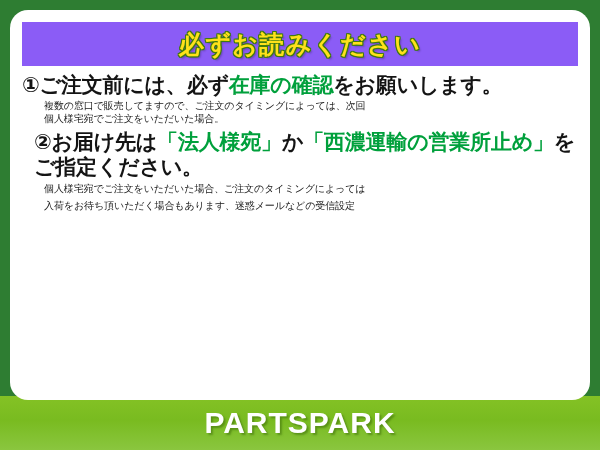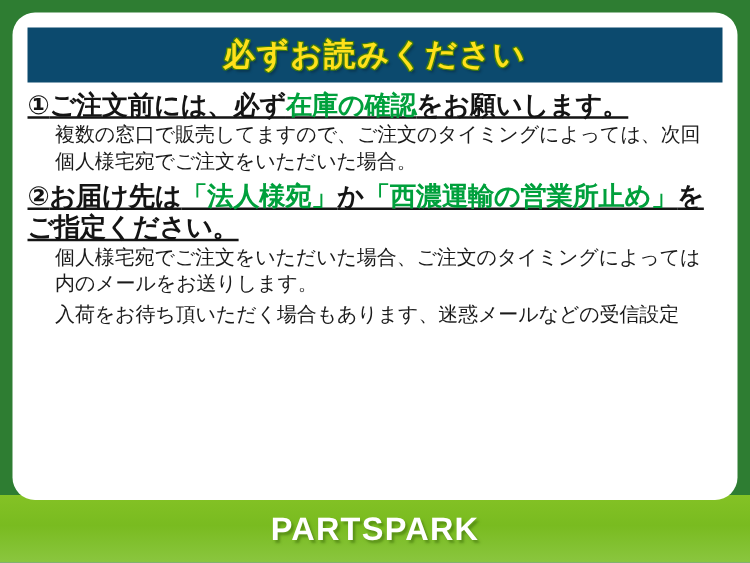--- a/index.html
+++ b/index.html
@@ -46,21 +46,21 @@
     overflow: hidden;
   }
 
   
   #title-bar {
     position: absolute;
     left: 12px;
     top: 12px;
     width: 556px;
     height: 44px;
-    background: #0c4a6e;
+    background: #8b5cf6;
     display: flex;
     align-items: center;
     justify-content: center;
   }
   #title-text {
     color: #ffe11a;
     font-size: 25px;
     font-weight: bold;
     letter-spacing: 1.5px;
     line-height: 1;
@@ -89,28 +89,27 @@
 
   .item { margin-bottom: 4px; }
 
   .item-head {
     font-size: 21px;
     font-weight: bold;
     color: #141414;
     line-height: 1.20;
     letter-spacing: -0.2px;
     white-space: nowrap;
-    text-decoration: underline;
   }
-  .item-head.wrapline { white-space: normal; }
+  .item-head.wrapline { white-space: normal; margin-left: 12px; }
 
   .hl { color: #00a03c; }
 
   .item-sub {
-    font-size: 16px;
+    font-size: 10px;
     color: #1a1a1a;
     line-height: 1.30;
     margin-top: 2px;
     padding-left: 22px;
     letter-spacing: -0.1px;
     white-space: nowrap;
   }
   .item-sub .sub-line { display: block; }
 
   
@@ -118,21 +117,21 @@
     position: absolute;
     left: 0;
     right: 0;
     bottom: 0;
     height: 54px;
     display: flex;
     align-items: center;
     justify-content: center;
   }
   #logo-text {
-    font-size: 26px;
+    font-size: 30px;
     font-weight: bold;
     color: #ffffff;
     letter-spacing: 1px;
     text-shadow: 2px 2px 2px rgba(60,110,10,.55);
   }
 </style>
 </head>
 <body>
 
 <div id="banner">
@@ -150,21 +149,20 @@
           <div class="item-head"><span>①</span><span>ご注文前には、必ず</span><span class="hl">在庫の確認</span><span>をお願いします。</span></div>
           <div class="item-sub">
             <span class="sub-line">複数の窓口で販売してますので、ご注文のタイミングによっては、次回</span>
             <span class="sub-line">個人様宅宛でご注文をいただいた場合。</span>
           </div>
         </div>
         <div class="item">
           <div class="item-head wrapline"><span>②</span><span>お届け先は</span><span class="hl">「法人様宛」</span><span>か</span><span class="hl">「西濃運輸の営業所止め」</span><span>をご指定ください。</span></div>
           <div class="item-sub">
             <span class="sub-line">個人様宅宛でご注文をいただいた場合、ご注文のタイミングによっては</span>
-            <span class="sub-line">内のメールをお送りします。</span>
           </div>
         </div>
         <div class="item">
           <div class="item-sub">
             <span class="sub-line">入荷をお待ち頂いただく場合もあります、迷惑メールなどの受信設定</span>
           </div>
         </div>
       </div>
 
   </div>

